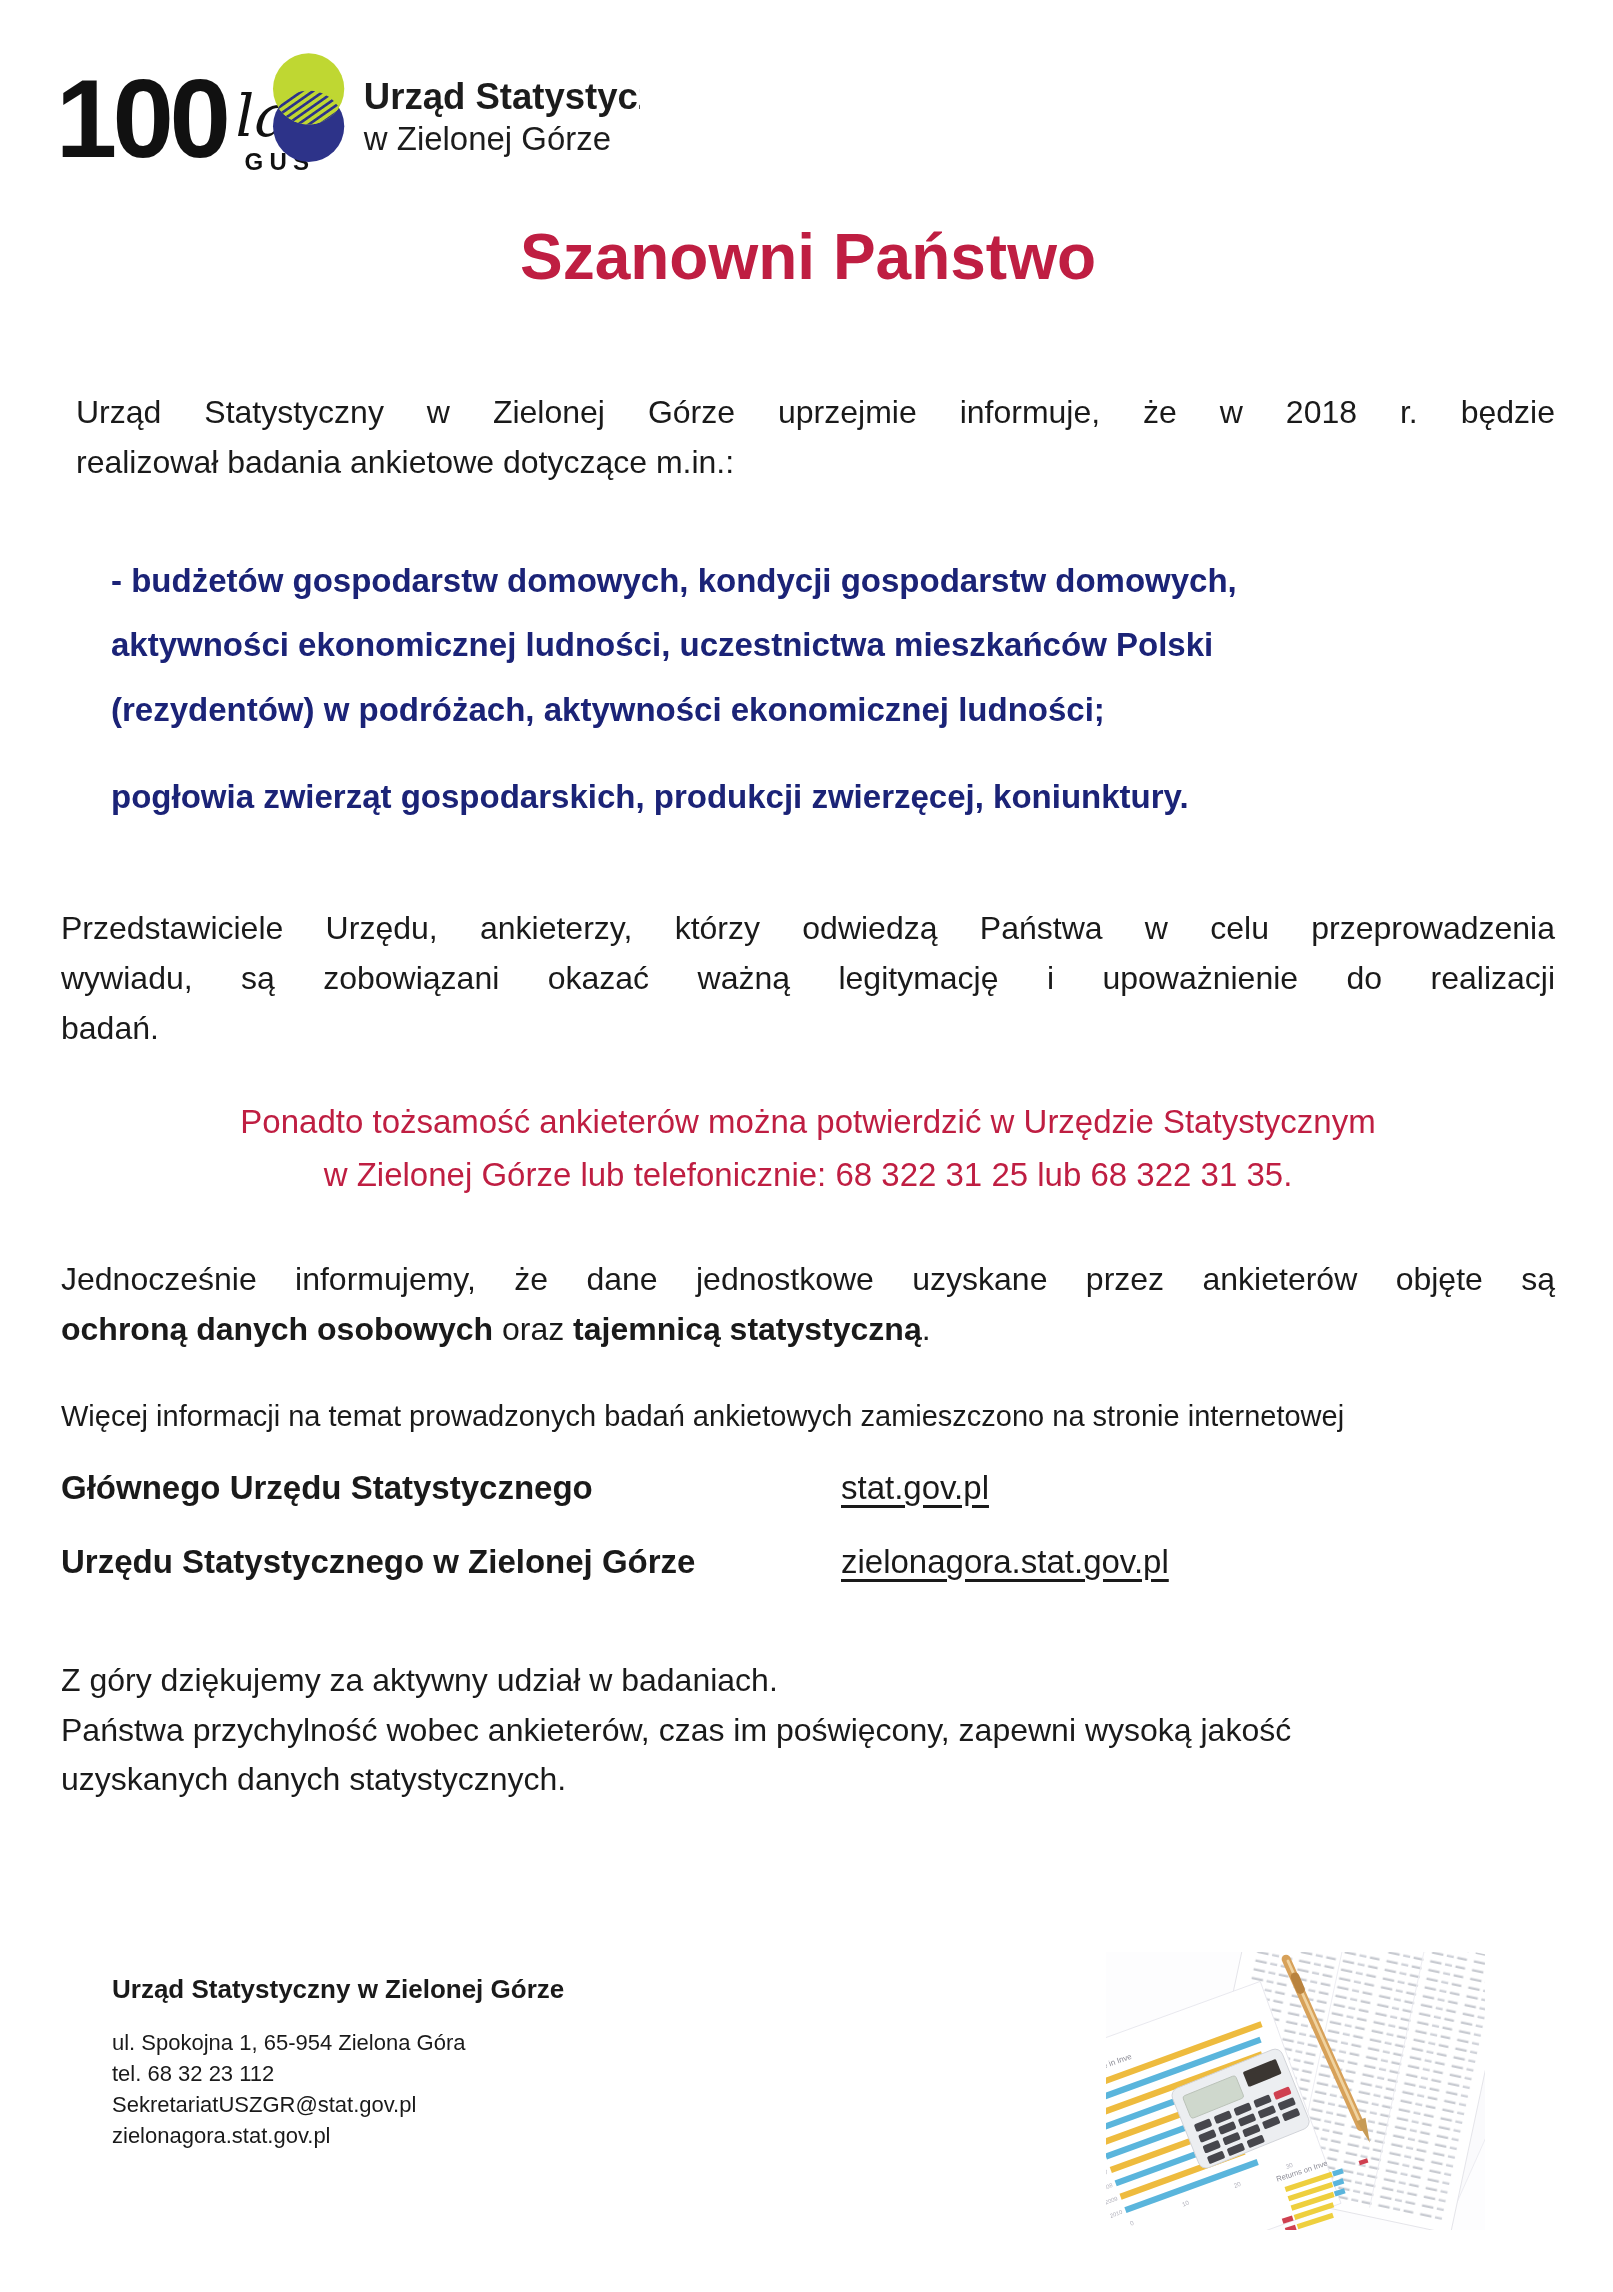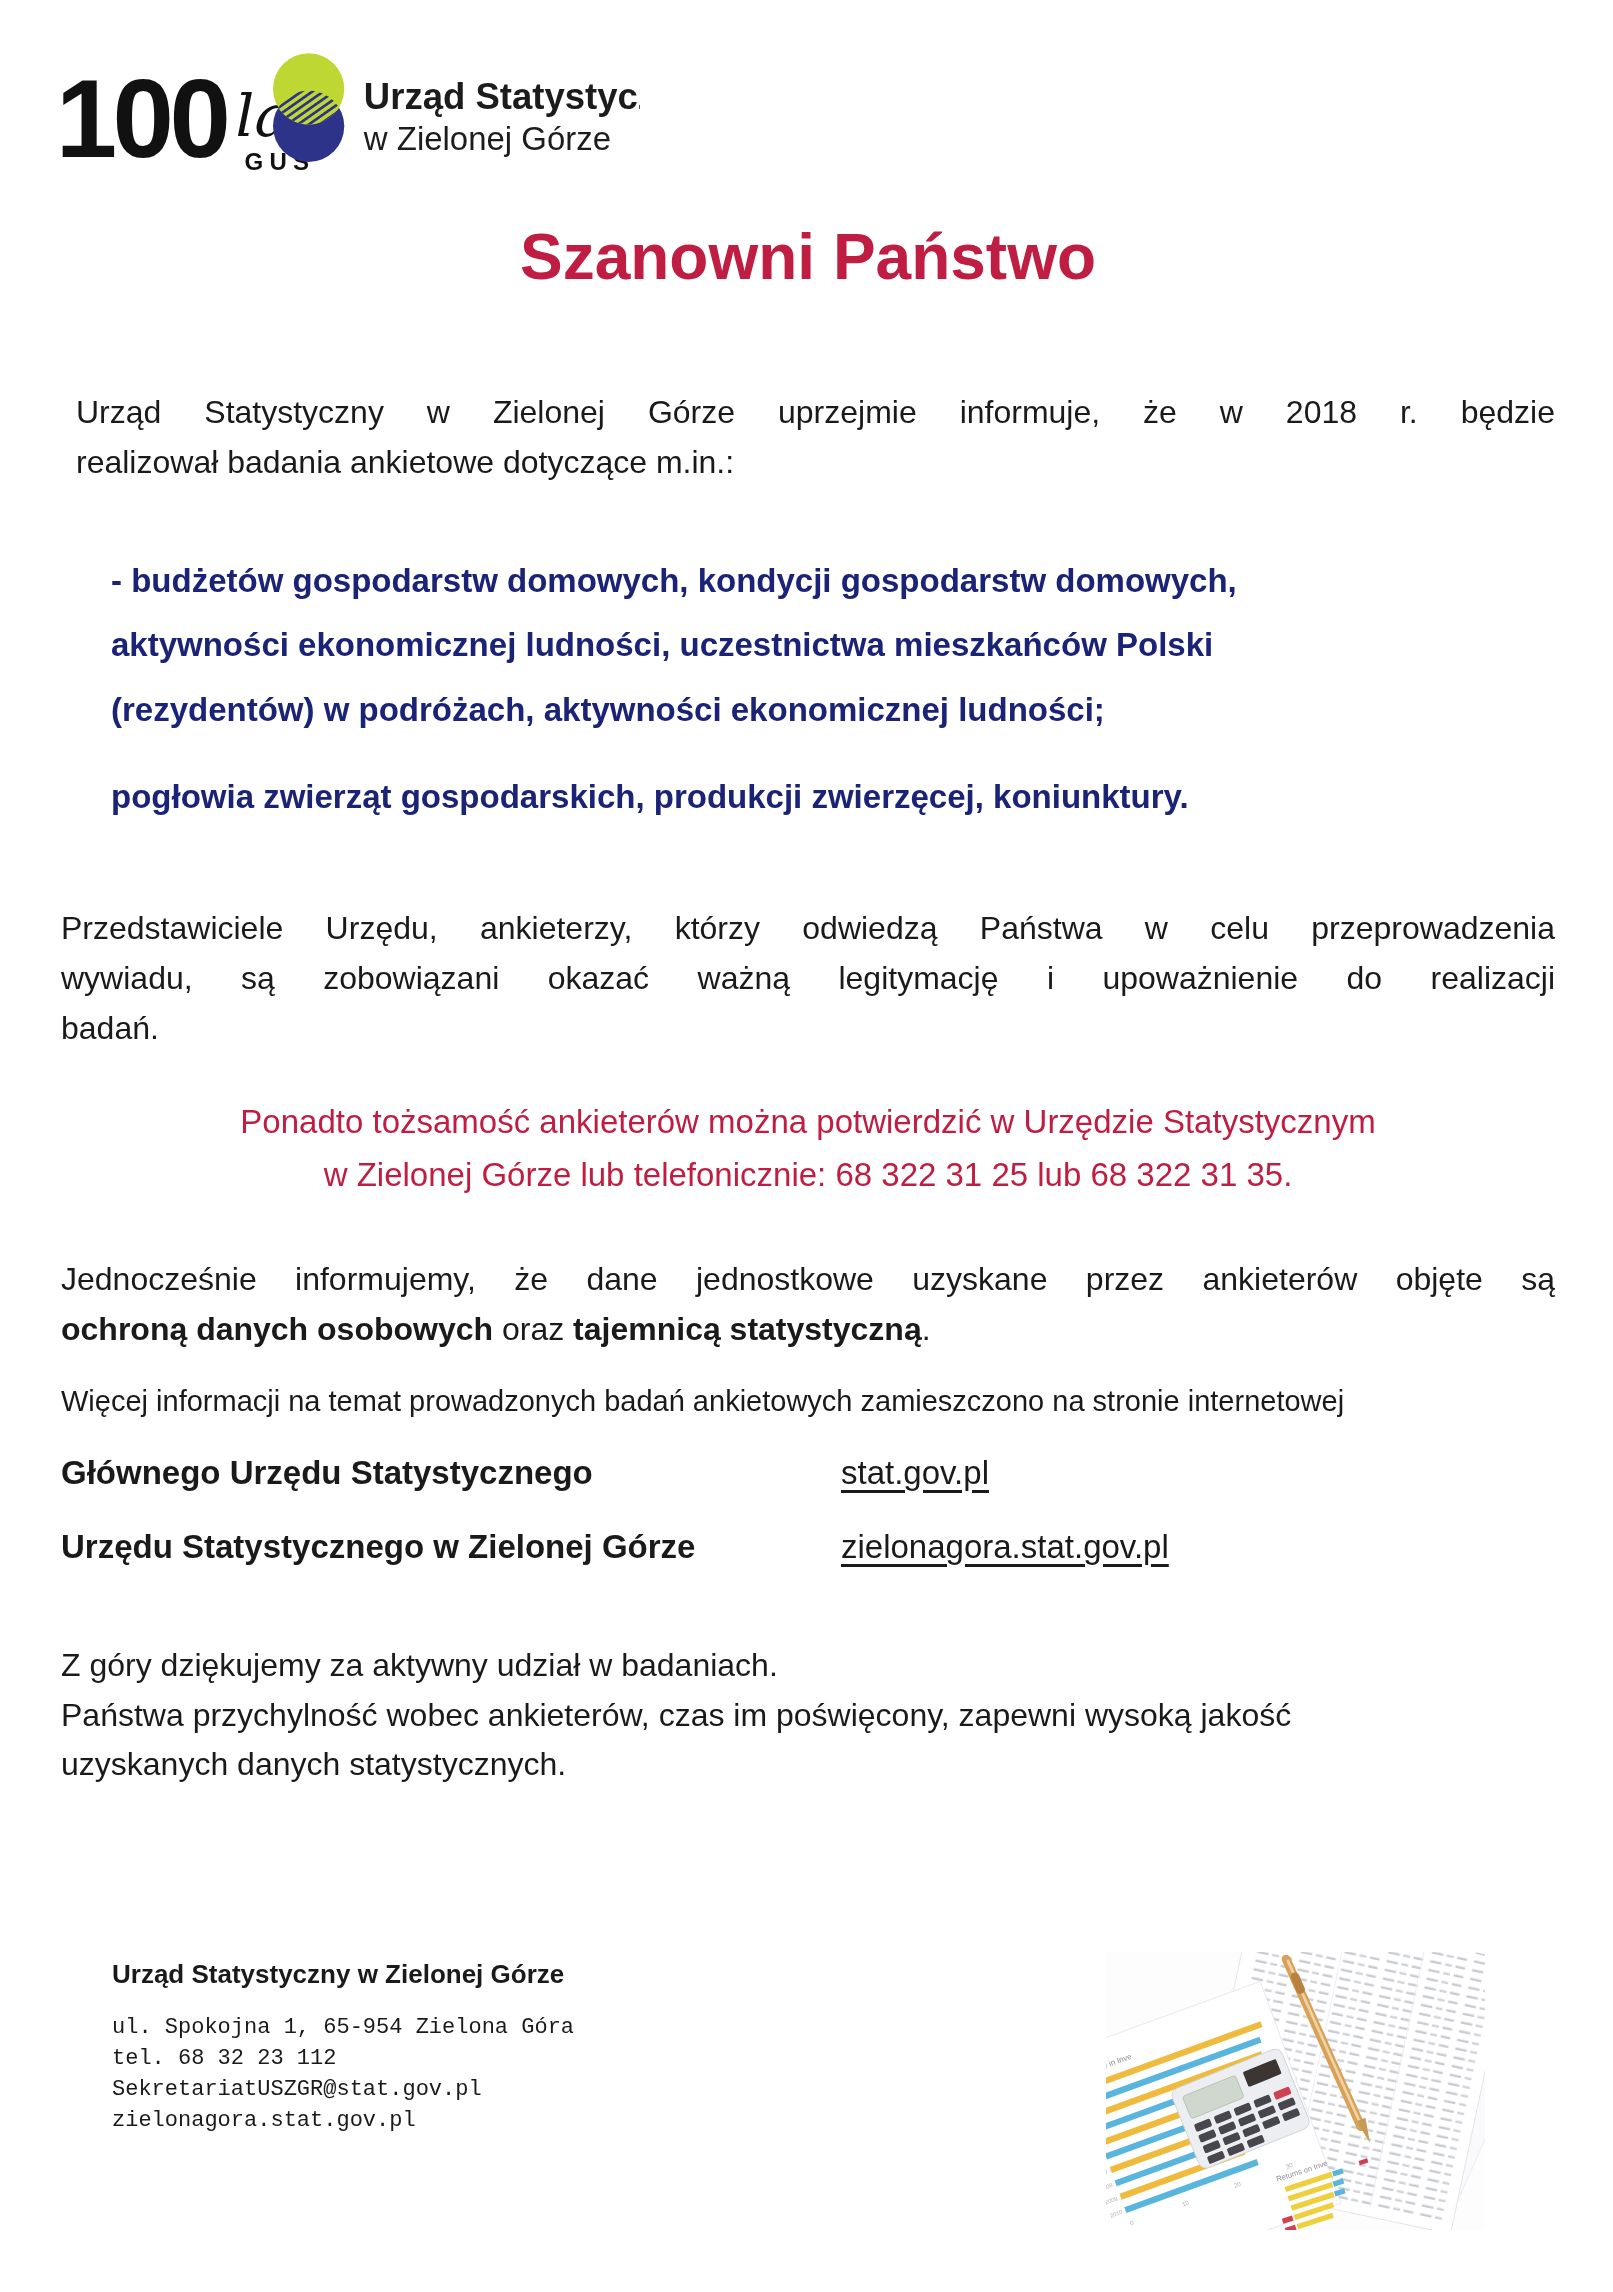--- a/index.html
+++ b/index.html
@@ -38,39 +38,39 @@
   .bullet + .bullet{margin-top:23px;}
   .representatives{margin-top:75px;}
   .notice{
     margin-top:41px;
     font-size:33px;
     line-height:1.62;
     color:#BF1E42;
     text-align:center;
   }
   .data-protection{margin-top:53px;}
-  .more-info{margin-top:30px;font-size:29px;}
+  .more-info{margin-top:45px;font-size:29px;}
   .link-row{
     margin-top:36px;
     display:flex;
     align-items:baseline;
     font-size:33px;
   }
   .link-label{font-weight:bold;flex:0 0 780px;}
   .link-url{
     color:#1a1a1a;
     text-decoration:underline;
     text-underline-offset:6.2px;
     cursor:pointer;
   }
   .closing{margin-top:75px;}
   
   .footer{margin-top:169px;margin-left:51px;}
   .footer-name{font-size:26px;font-weight:bold;}
-  .footer-contact{margin-top:21.4px;font-size:22px;line-height:1.42;font-family:Liberation Mono, monospace;}
+  .footer-contact{margin-top:21.4px;font-size:22px;line-height:1.42;}
   
   .photo{
     position:absolute;
     top:1952px;
     right:129px;
     width:379px;
     height:278px;
   }
 </style>
 </head>

